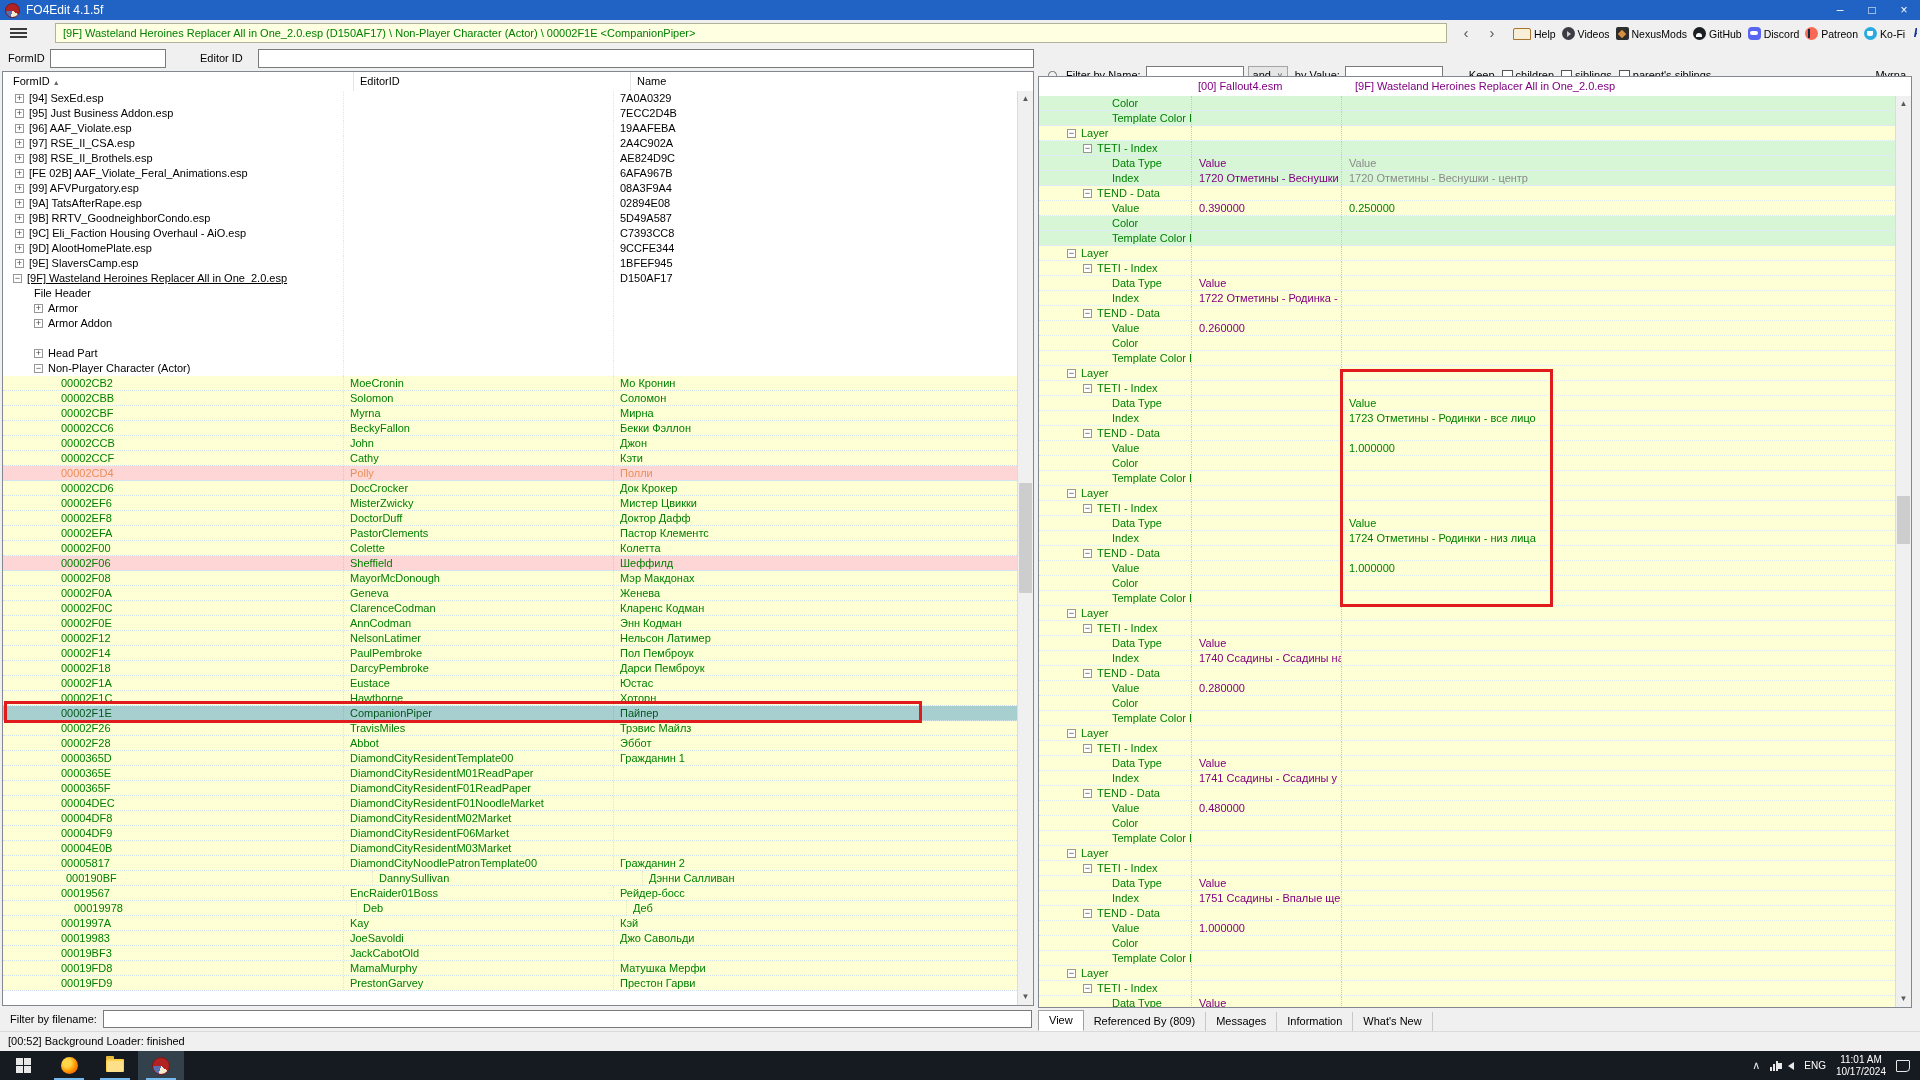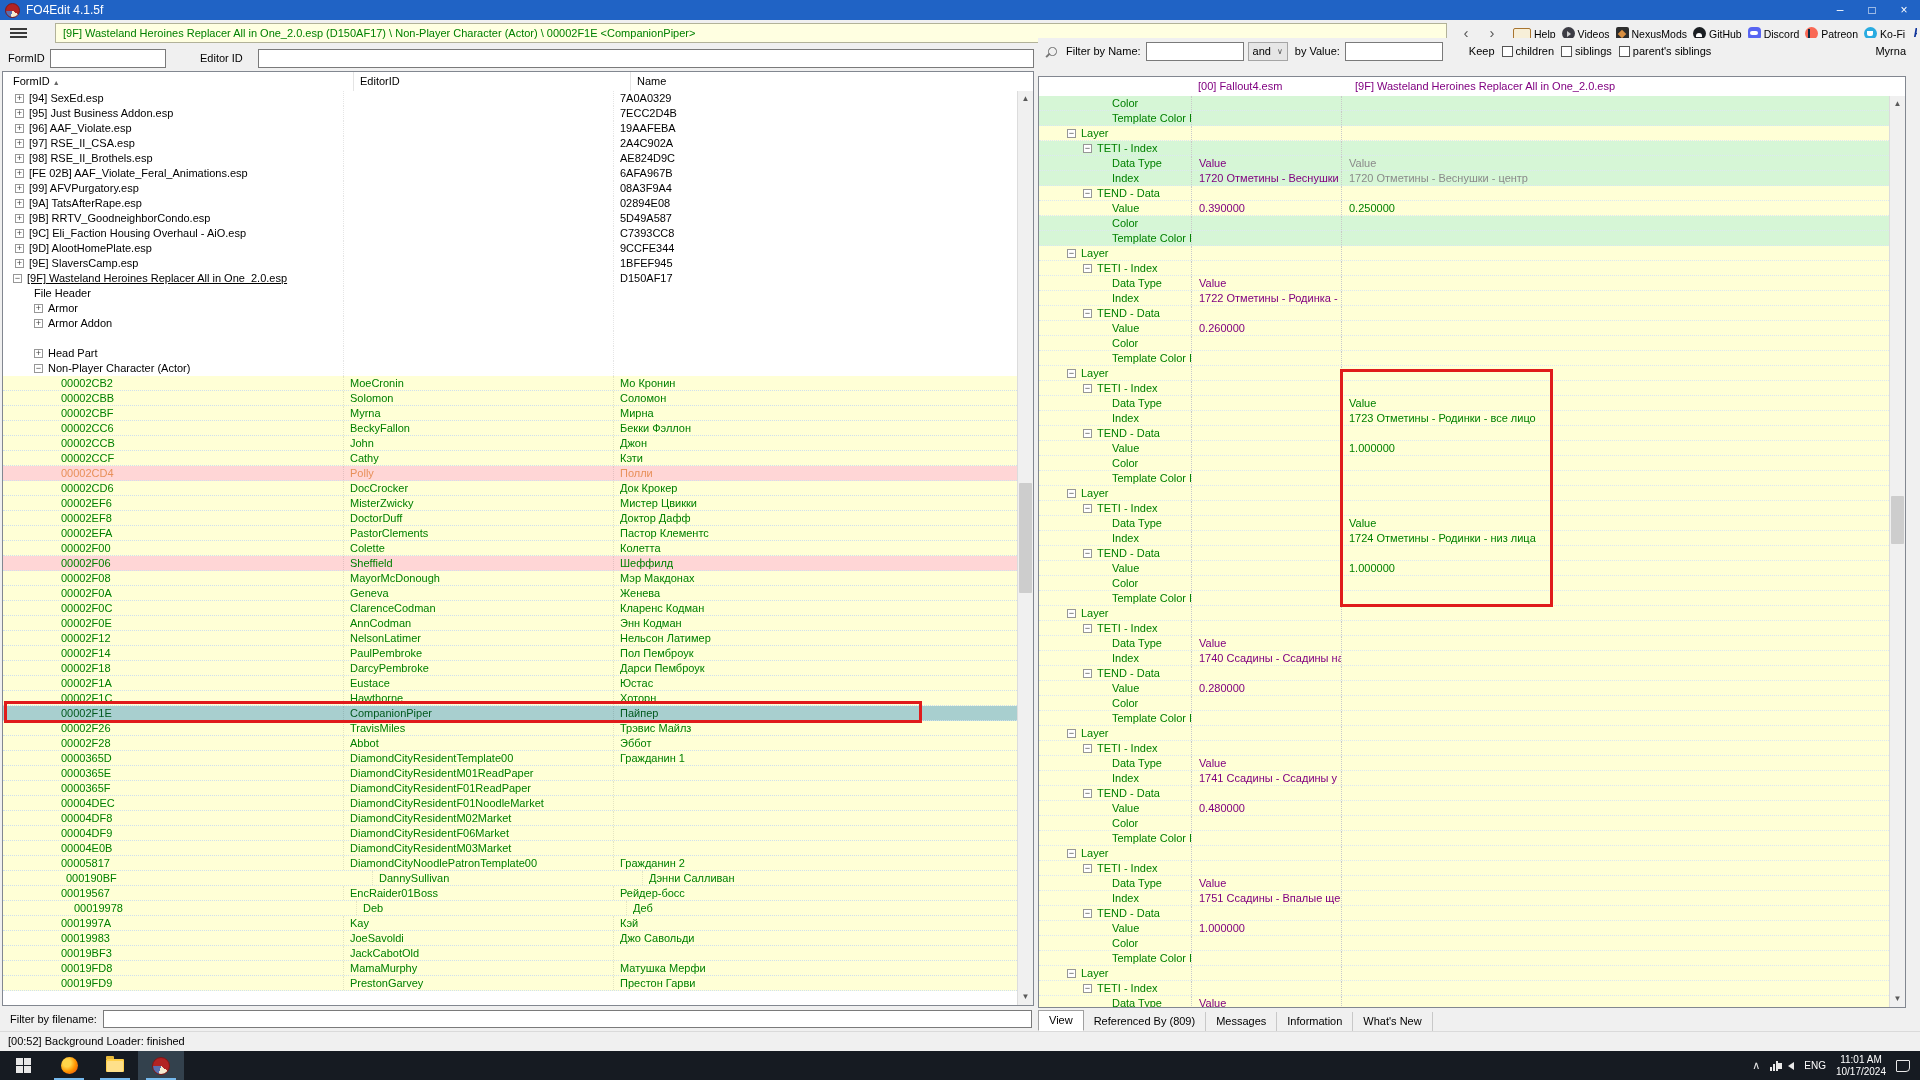--- a/index.html
+++ b/index.html
@@ -40,21 +40,21 @@
   .ic-patreon{border-radius:50%;background:#f96854;position:relative;}
   .ic-patreon:after{content:"";position:absolute;left:2.5px;top:2px;width:2.5px;height:9px;background:#0b2a44;}
   .ic-kofi{border-radius:50%;background:#29abe0;position:relative;}
   .ic-kofi:after{content:"";position:absolute;left:3px;top:4px;width:6px;height:4.5px;background:#fff;border-radius:0 0 2px 2px;}
   .ic-paypal{color:#10349a;font-weight:bold;font-style:italic;font-size:12px;line-height:13px;text-align:center;}
   
   #idrow{position:absolute;left:0;top:47px;width:1036px;height:24px;font-size:11px;}
   #idrow label{position:absolute;top:5px;color:#000;}
   .txtinput{position:absolute;top:2px;height:19px;box-sizing:border-box;background:#fff;border:1px solid #7a7a7a;}
   
-  #rfilter{position:absolute;left:1038px;top:38px;right:2px;height:26px;display:flex;align-items:center;font-size:11px;background:#f0f0f0;justify-content:flex-end;}
+  #rfilter{position:absolute;left:1038px;top:62px;right:2px;height:26px;display:flex;align-items:center;font-size:11px;background:#f0f0f0;justify-content:flex-end;}
   .pin{width:7px;height:7px;border:1.5px solid #777;border-radius:50%;margin-left:10px;position:relative;transform:rotate(45deg);}
   .pin:after{content:"";position:absolute;left:2px;top:7px;width:1.5px;height:5px;background:#777;}
   .finput{height:19px;box-sizing:border-box;background:#fff;border:1px solid #7a7a7a;}
   .fsel{height:19px;box-sizing:border-box;background:#e6e6e6;border:1px solid #a5a5a5;font-size:11px;
     line-height:17px;padding:0 4px;color:#000;display:flex;align-items:center;gap:6px;}
   .cb{width:11px;height:11px;box-sizing:border-box;background:#fff;border:1px solid #555;flex:none;}
   .cbl{display:flex;align-items:center;gap:3px;}
   
   #leftpanel{position:absolute;left:2px;top:71px;width:1032px;height:935px;background:#fff;
     border:1px solid #828790;box-sizing:border-box;overflow:hidden;}
@@ -79,21 +79,21 @@
   
   .vscroll{position:absolute;width:16px;background:#f0f0f0;border-left:1px solid #dcdcdc;box-sizing:border-box;}
   .vscroll .arr{position:absolute;left:0;width:100%;height:16px;color:#5a5a5a;font-size:8px;text-align:center;line-height:16px;}
   .vscroll .thumb{position:absolute;left:1px;right:1px;background:#cdcdcd;border-radius:1px;}
   
   #leftfilter{position:absolute;left:2px;top:1008px;width:1032px;height:22px;display:flex;align-items:center;
     font-size:11px;background:#f0f0f0;}
   #leftfilter .txt{margin-left:8px;white-space:nowrap;}
   #leftfilter input,#lf-input{flex:1;height:18px;margin:0 2px 0 6px;box-sizing:border-box;background:#fff;border:1px solid #7a7a7a;}
   
-  #rightpanel{position:absolute;left:1038px;top:76px;right:14px;height:932px;background:#84cc16;
+  #rightpanel{position:absolute;left:1038px;top:76px;right:8px;height:932px;background:#84cc16;
     border:1px solid #828790;box-sizing:border-box;overflow:hidden;}
   .rhead{display:flex;height:19px;line-height:18px;font-size:11px;color:#800080;background:#fff;border-bottom:1px solid #d8d8d8;}
   .rhead .h0{width:152px;flex:none;}
   .rhead .h1{width:150px;flex:none;padding-left:7px;}
   .rhead .h2{flex:1;padding-left:7px;}
   #right-rows{position:absolute;left:0;top:19px;right:16px;bottom:0;overflow:hidden;}
   .rrow{display:flex;height:15px;line-height:14px;font-size:11px;box-sizing:border-box;border-bottom:1px dotted #dce8f2;}
   .bg-g{background:#d6f6d6;} .bg-y{background:#ffffd6;}
   .rl{width:152px;flex:none;color:#008000;overflow:hidden;white-space:nowrap;box-sizing:border-box;}
   .rc1{width:150px;flex:none;border-left:1px dotted #c9c9c9;padding-left:7px;overflow:hidden;white-space:nowrap;box-sizing:border-box;}

